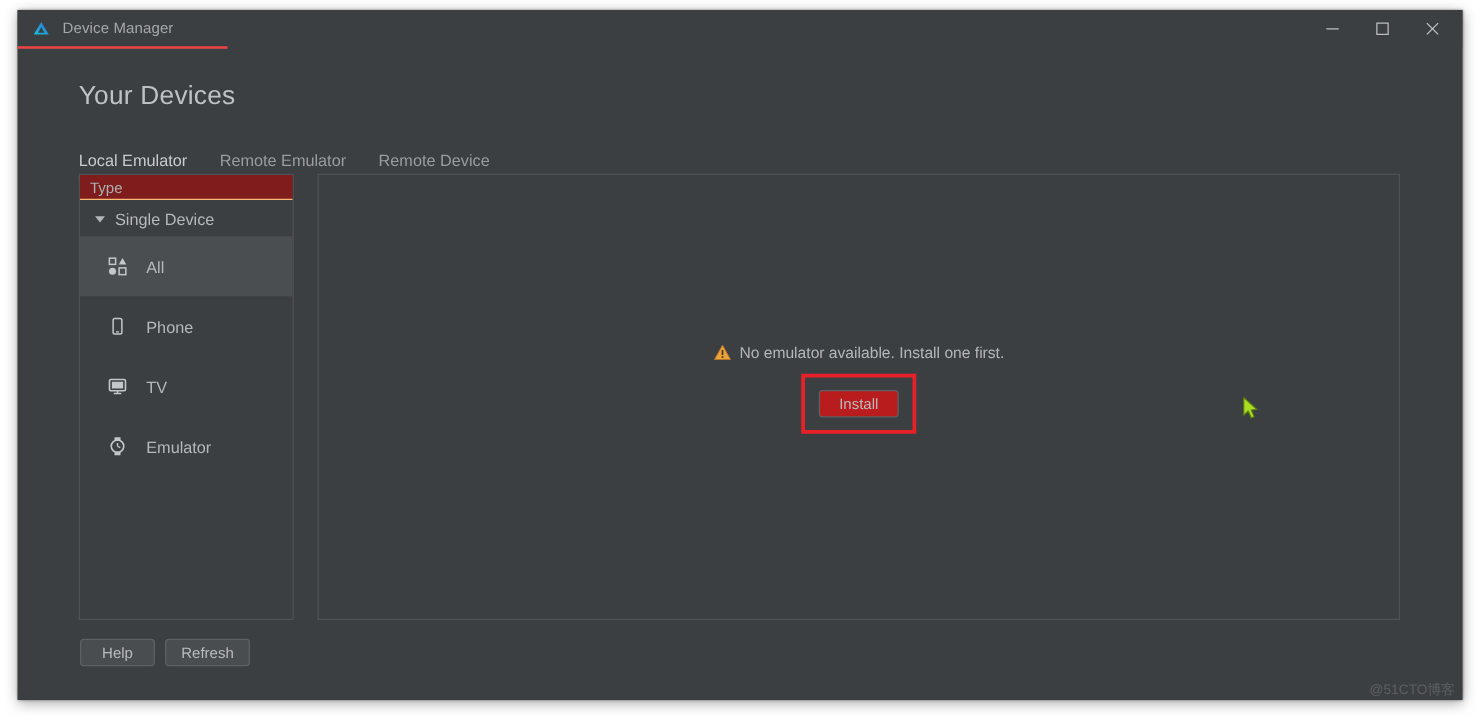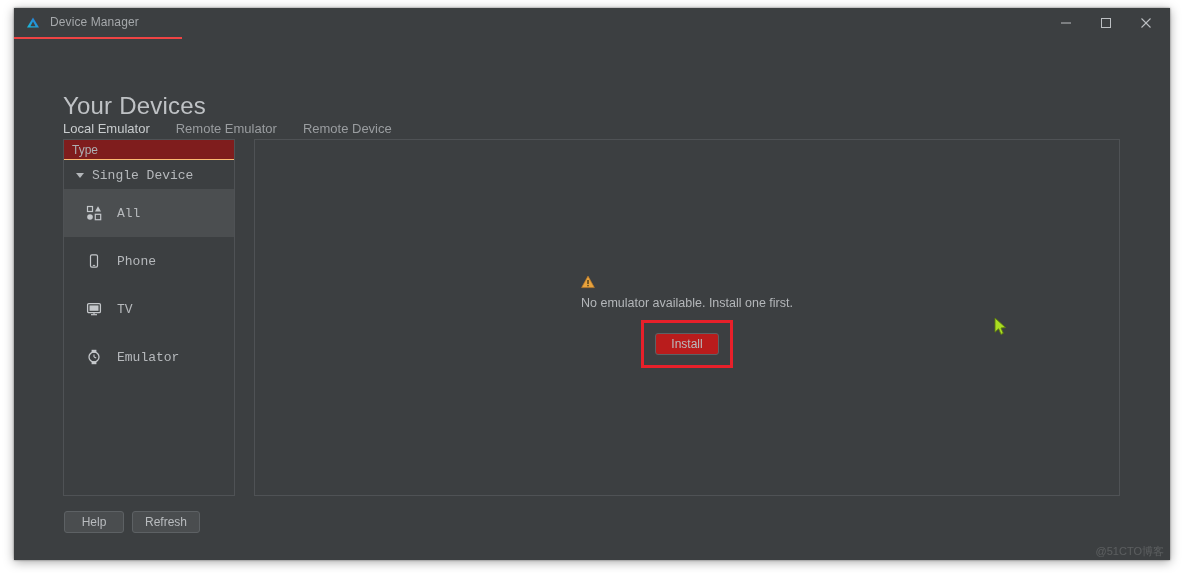--- a/index.html
+++ b/index.html
@@ -69,25 +69,24 @@
   .win-btn svg { display: block; }
   #win-min { right: 84px; }
   #win-max { right: 44px; }
   #win-close { right: 4px; }
 
   
   #page-title {
     position: absolute;
     left: 49px;
     top: 57px;
-    font-size: 24px;
+    font-size: 21px;
     color: #bfc2c5;
     letter-spacing: 0.2px;
     white-space: nowrap;
-    margin-top: 27px;
   }
 
   #tab-strip {
     position: absolute;
     left: 49px;
     top: 112px;
     height: 24px;
     display: flex;
     align-items: center;
   }
@@ -130,21 +129,20 @@
     top: 3px;
     font-size: 12px;
     color: #adb0b3;
     white-space: nowrap;
   }
   #tree {
     position: absolute;
     left: 0;
     top: 21px;
     width: 100%;
-    font-family: Liberation Mono, monospace;
   }
   .tree-group {
     position: relative;
     height: 28px;
     display: flex;
     align-items: center;
     padding-left: 12px;
     box-sizing: border-box;
   }
   .tri-toggle {
@@ -224,22 +222,22 @@
     position: absolute;
     left: 0;
     top: 135px;
     width: 100%;
     display: flex;
     flex-direction: column;
     align-items: center;
   }
   #empty-message-row {
     display: flex;
+    align-items: center;
     gap: 7px;
-    flex-direction: column;
   }
   #warning-icon { width: 14px; height: 14px; flex: none; }
   #warning-icon svg { display: block; }
   #empty-message {
     font-size: 12.5px;
     color: #b4b7ba;
     white-space: nowrap;
   }
   #install-wrap {
     position: relative;

